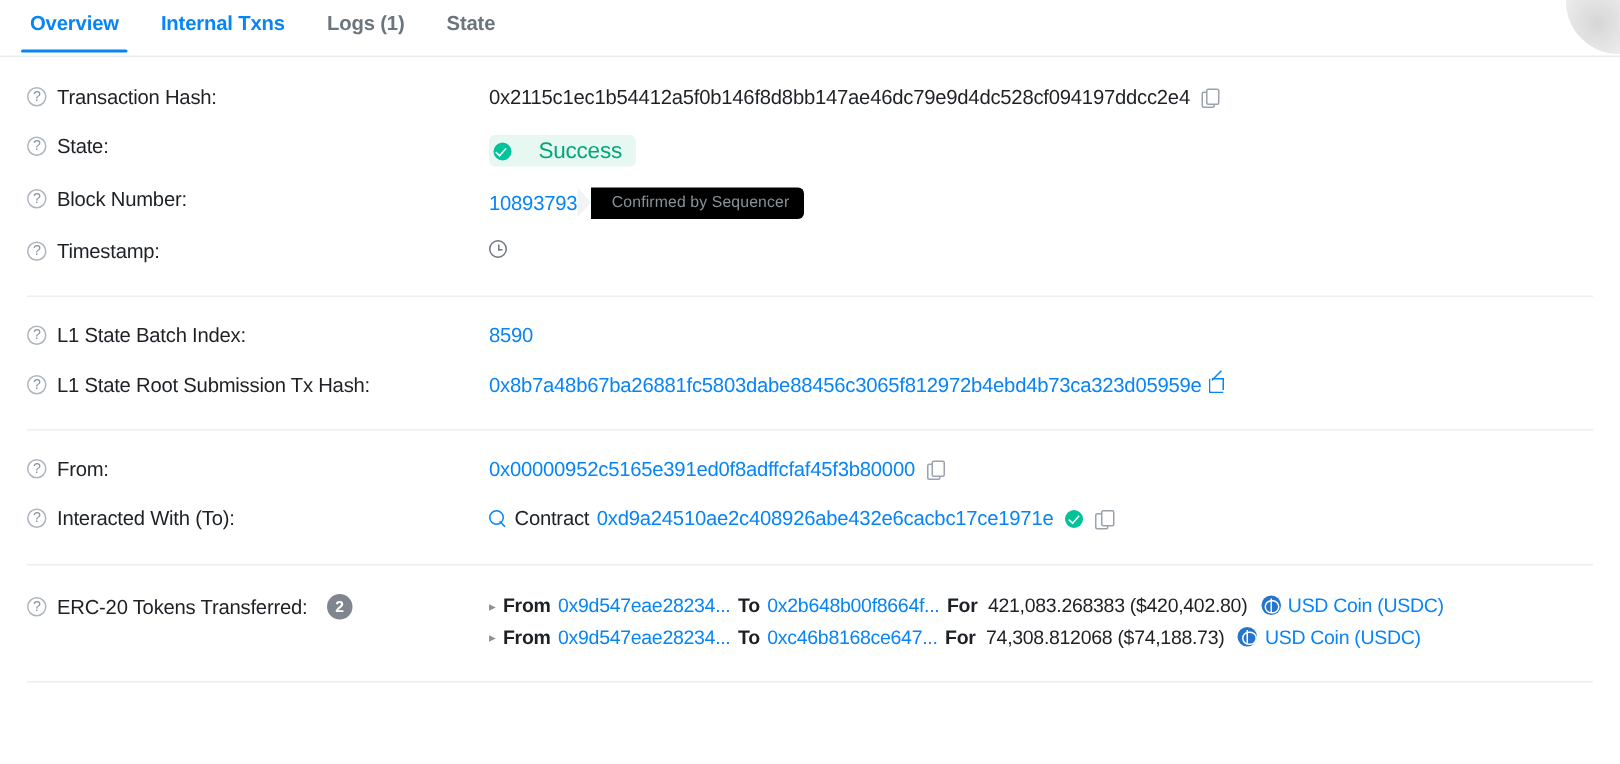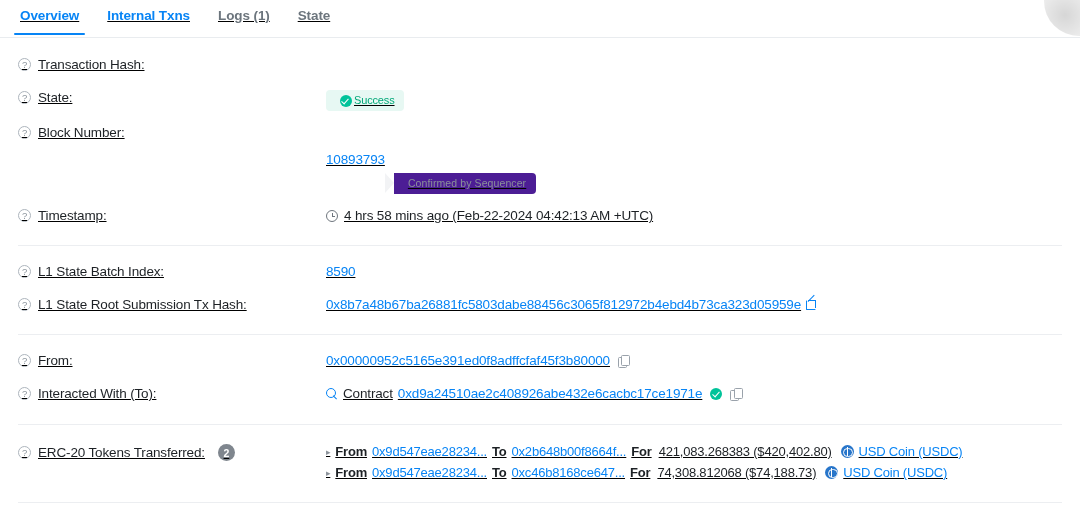--- a/index.html
+++ b/index.html
@@ -8,21 +8,20 @@
     width: 1080px; height: 509px;
     background: #ffffff;
     font-family: "Liberation Sans", sans-serif;
     -webkit-font-smoothing: antialiased;
   }
   .page {
     position: relative;
     width: 1080px; height: 509px;
     background: #fff;
     overflow: hidden;
-    text-decoration: underline;
   }
   
   .tabbar {
     position: relative;
     height: 38px;
     display: flex;
     align-items: flex-start;
     padding-left: 6px;
     border-bottom: 1px solid #e9ecef;
   }
@@ -165,25 +164,25 @@
     left: 2px; top: 1px;
     width: 9px; height: 1.2px;
     background: #0784f5;
     transform: rotate(-45deg);
     transform-origin: left center;
   }
   
   .badge-success {
     display: inline-flex;
     align-items: center;
-    gap: 2px;
+    gap: 18px;
     background: #e7f8f3;
     color: #00a878;
-    font-size: 11px;
-    padding: 3px 9px 3px 14px;
+    font-size: 15px;
+    padding: 3px 9px 3px 3px;
     border-radius: 4px;
     line-height: 15px;
   }
   .check-circle {
     width: 12px; height: 12px;
     border-radius: 50%;
     background: #00c39a;
     position: relative;
     flex: 0 0 12px;
   }
@@ -198,29 +197,28 @@
   }
   .check-circle.plain { background: #00c39a; }
   
   .seq-wrap {
     display: inline-flex;
     align-items: center;
   }
   .seq-badge {
     position: relative;
     display: inline-block;
-    background: #4c1d95;
+    background: #000000;
     color: #8a9199;
     font-size: 10.5px;
     padding: 4px 10px 4px 14px;
     margin-left: 9px;
     border-radius: 0 4px 4px 0;
     letter-spacing: 0.1px;
     line-height: 13px;
-    margin-top: 48px;
   }
   .seq-badge::before {
     content: "";
     position: absolute;
     left: -9px; top: 0;
     width: 0; height: 0;
     border-style: solid;
     border-width: 10.5px 0 10.5px 9px;
     border-color: transparent transparent transparent #f2f3f5;
   }
@@ -357,20 +355,24 @@
 
   <div class="content">
 
     <div class="rowgroup" style="padding-top:11px;">
 
       <div class="row">
         <div class="label">
           <span class="qmark">?</span>
           <span>Transaction Hash:</span>
         </div>
+        <div class="value">
+          <span class="mono-ish">0x2115c1ec1b54412a5f0b146f8d8bb147ae46dc79e9d4dc528cf094197ddcc2e4</span>
+          <span class="copy-icon"></span>
+        </div>
       </div>
 
       <div class="row">
         <div class="label">
           <span class="qmark">?</span>
           <span>State:</span>
         </div>
         <div class="value">
           <span class="badge-success">
             <span class="check-circle"></span>
@@ -392,21 +394,20 @@
         </div>
       </div>
 
       <div class="row">
         <div class="label">
           <span class="qmark">?</span>
           <span>Timestamp:</span>
         </div>
         <div class="value">
           <span class="clock-icon"></span>
-          <span>4 hrs 58 mins ago (Feb-22-2024 04:42:13 AM +UTC)</span>
         </div>
       </div>
 
     </div>
 
     <div class="divider" style="margin-top:12px;"></div>
 
     <div class="rowgroup" style="padding-top:10px;">
 
       <div class="row">

